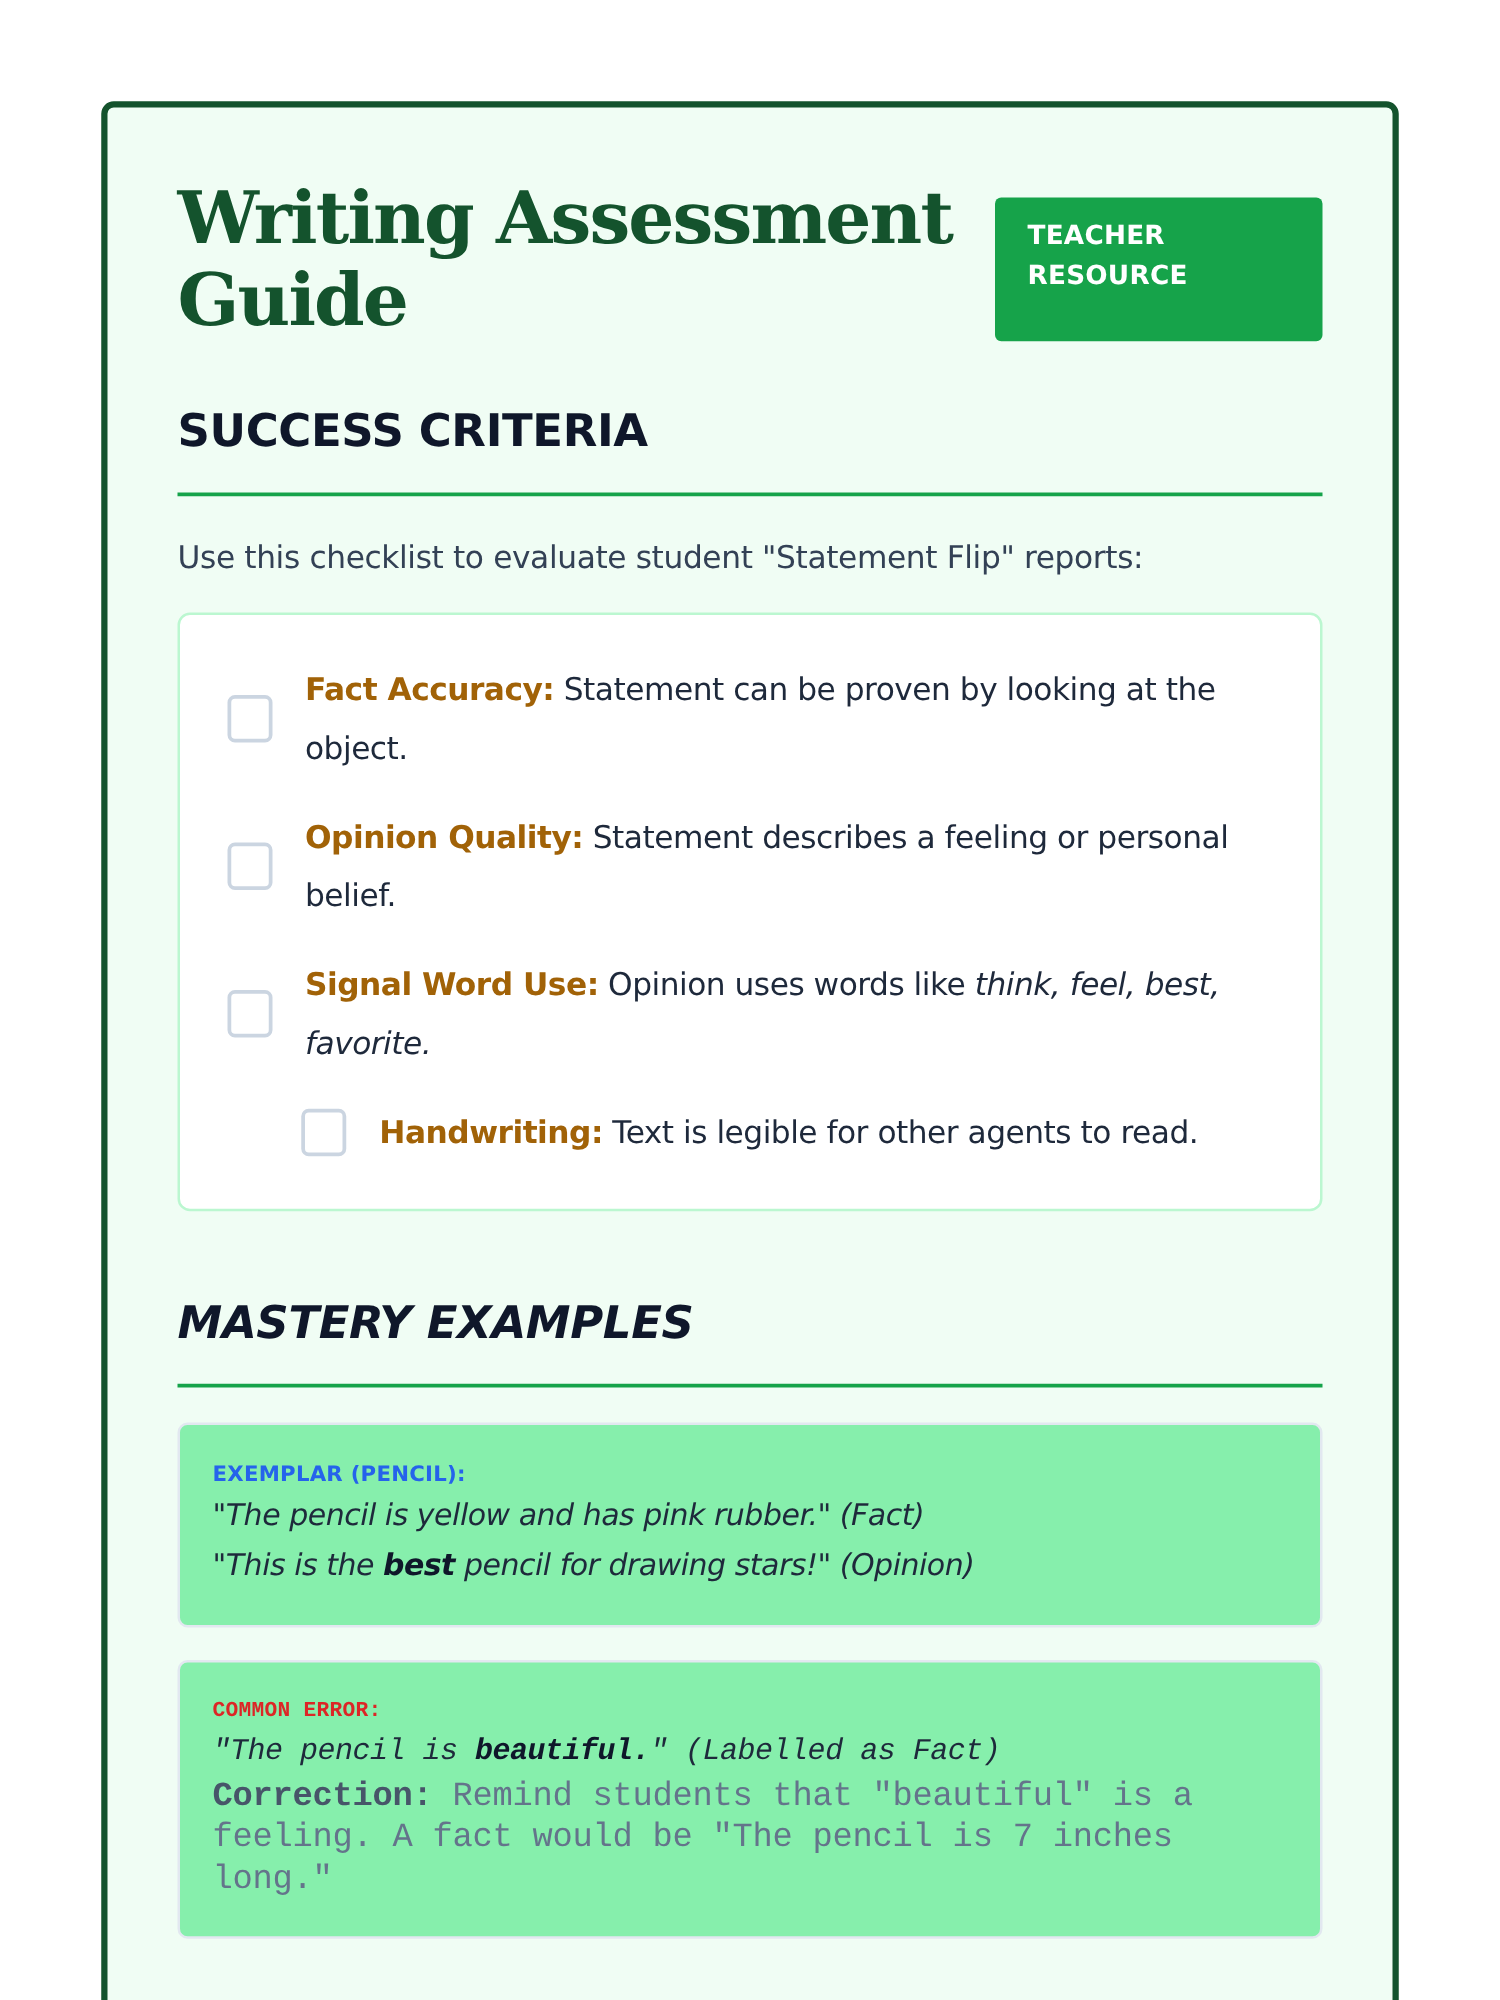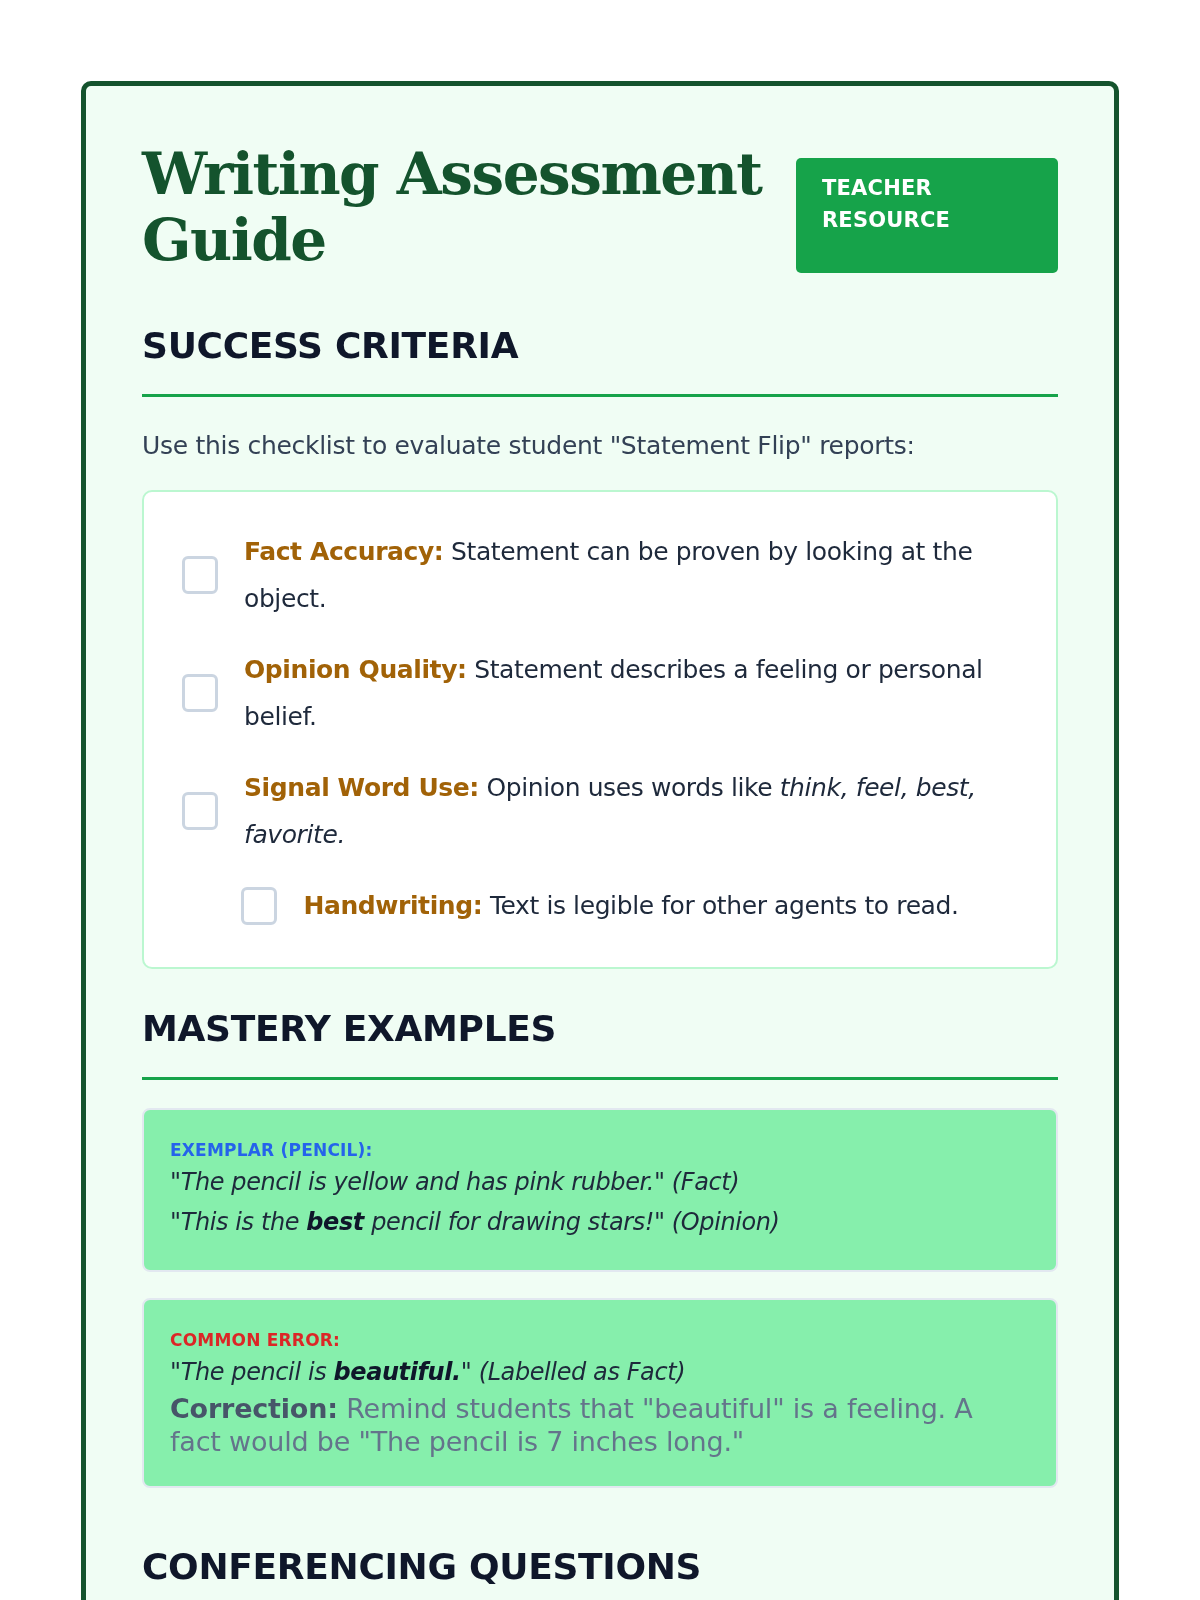--- a/index.html
+++ b/index.html
@@ -76,30 +76,30 @@
   }
   .check-text {
     font-size: 25px;
     line-height: 47px;
     color: #1e293b;
     letter-spacing: -0.4px;
   }
   .check-text b { color: #a16207; }
   .check-text i { font-style: italic; }
 
-  .sec2 { margin-top: 39px; }
+  .sec2 { margin-top: 69px; font-style: italic; }
 
   .example {
     background: #86efac;
     border: 2px solid #e2e8f0;
     border-radius: 8px;
     padding: 28px 26px 28px 26px;
   }
   .ex1 { margin-top: 28px; }
-  .ex2 { margin-top: 26px; }
+  .ex2 { margin-top: 26px; font-family: Liberation Mono, monospace; }
   .ex-label {
     font-size: 17px;
     font-weight: 600;
     letter-spacing: 0.2px;
     line-height: 24px;
   }
   .ex-label.blue { color: #2563eb; }
   .ex-label.red { color: #dc2626; }
   .ex-line {
     font-style: italic;

